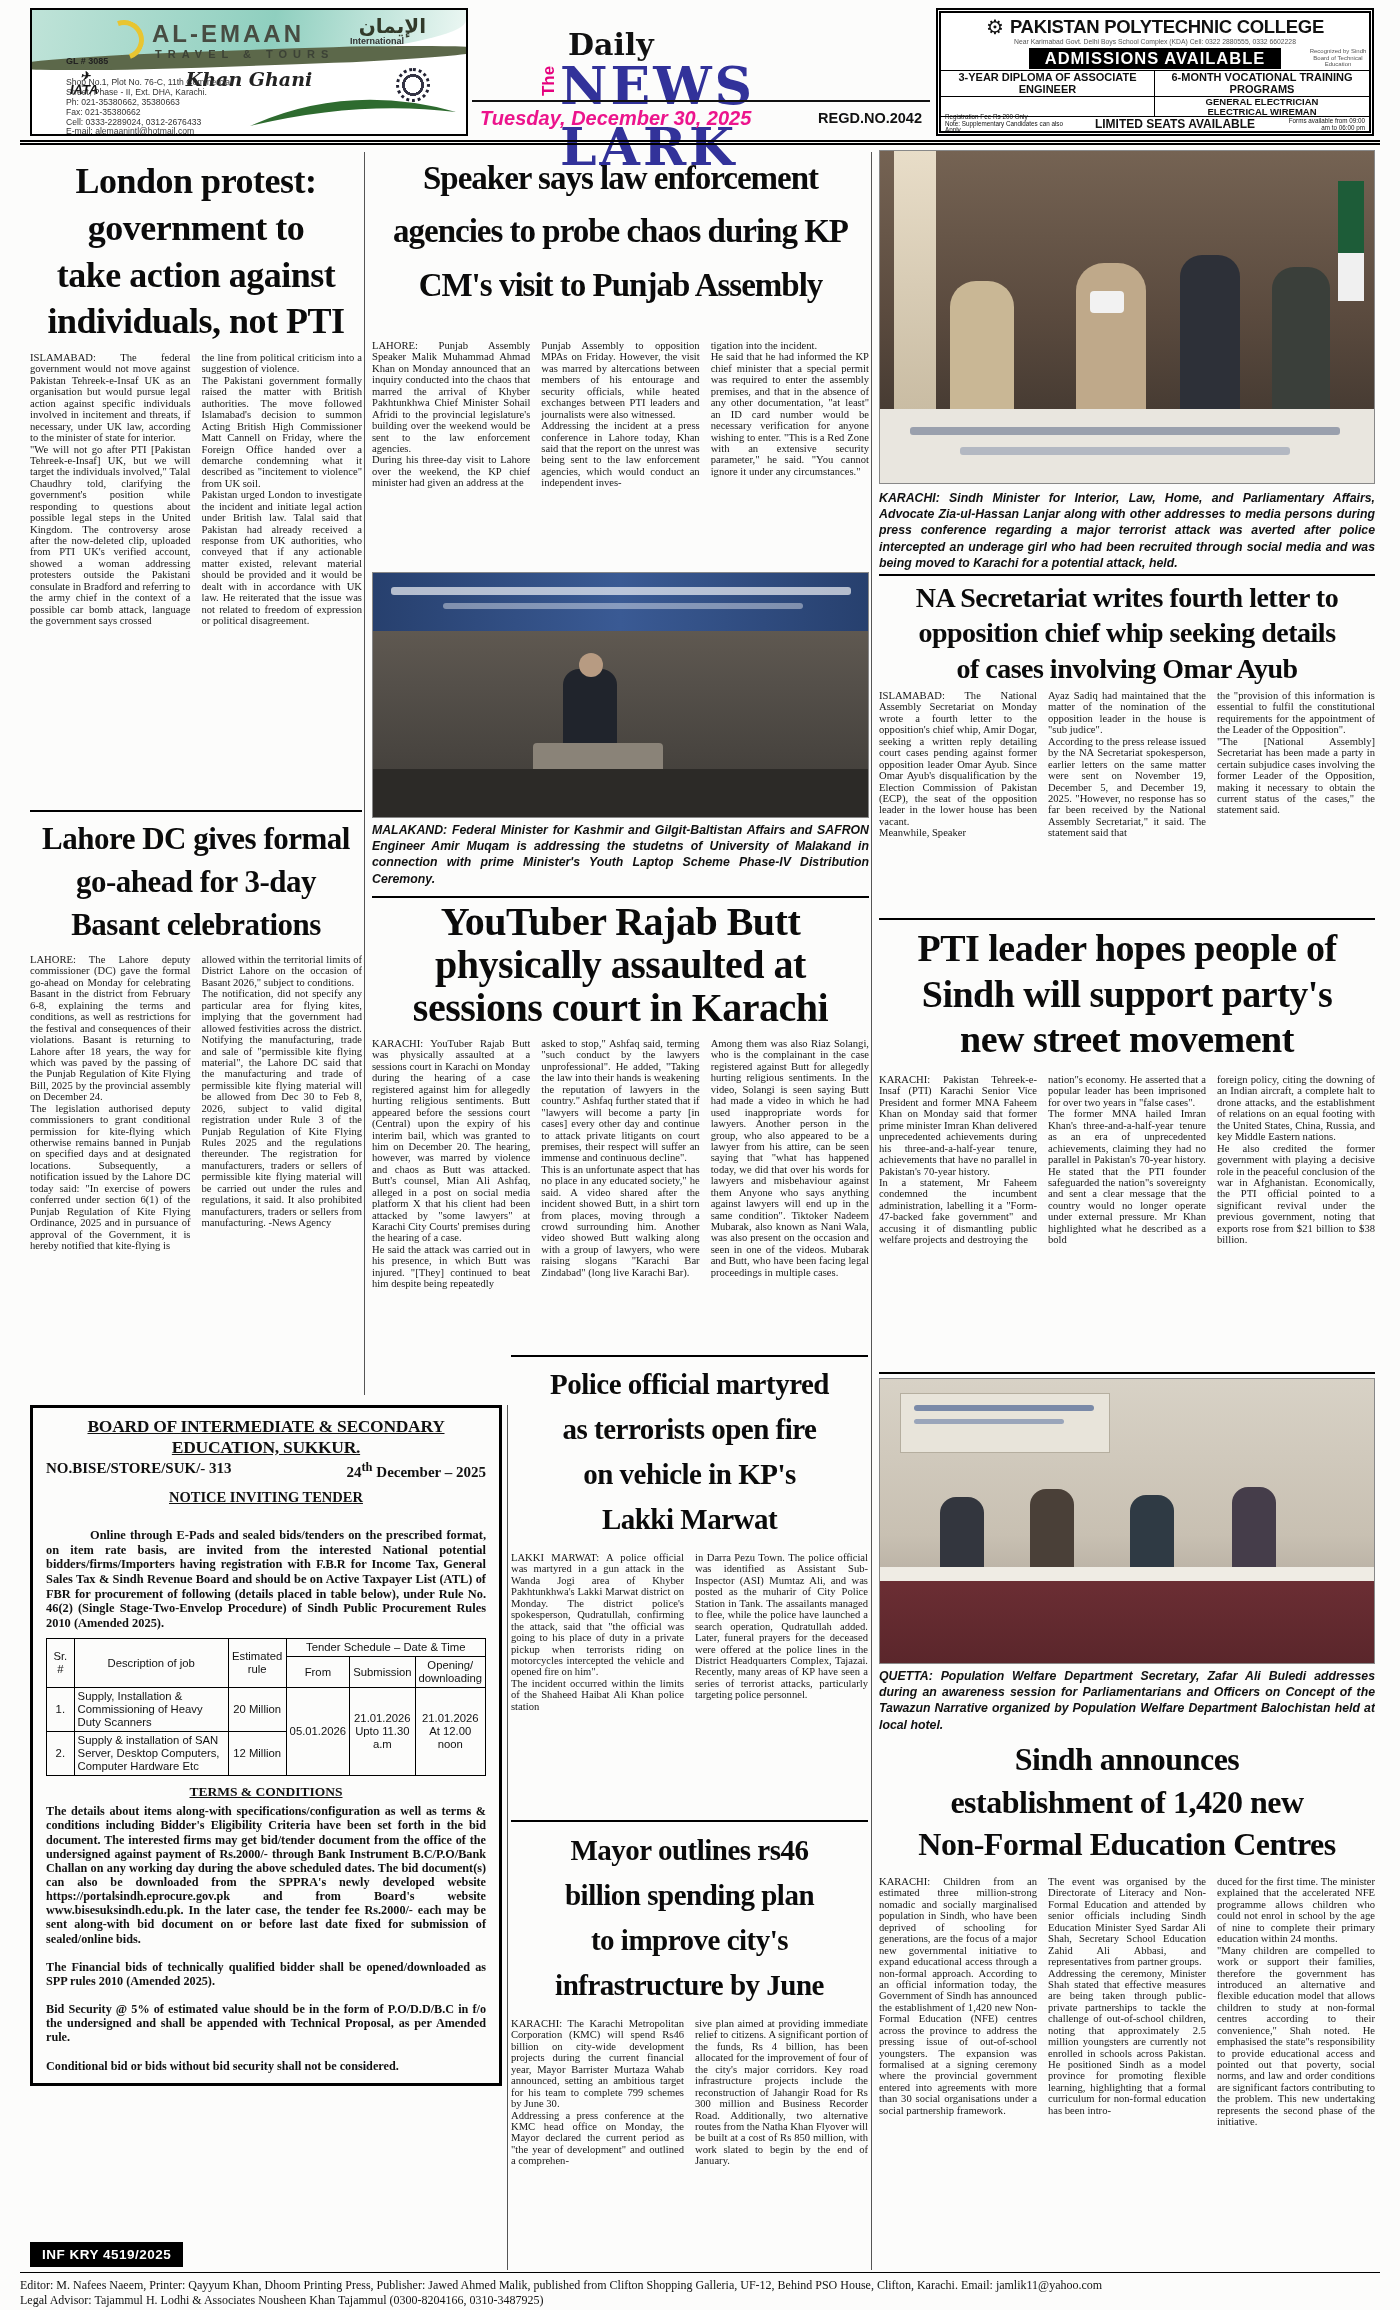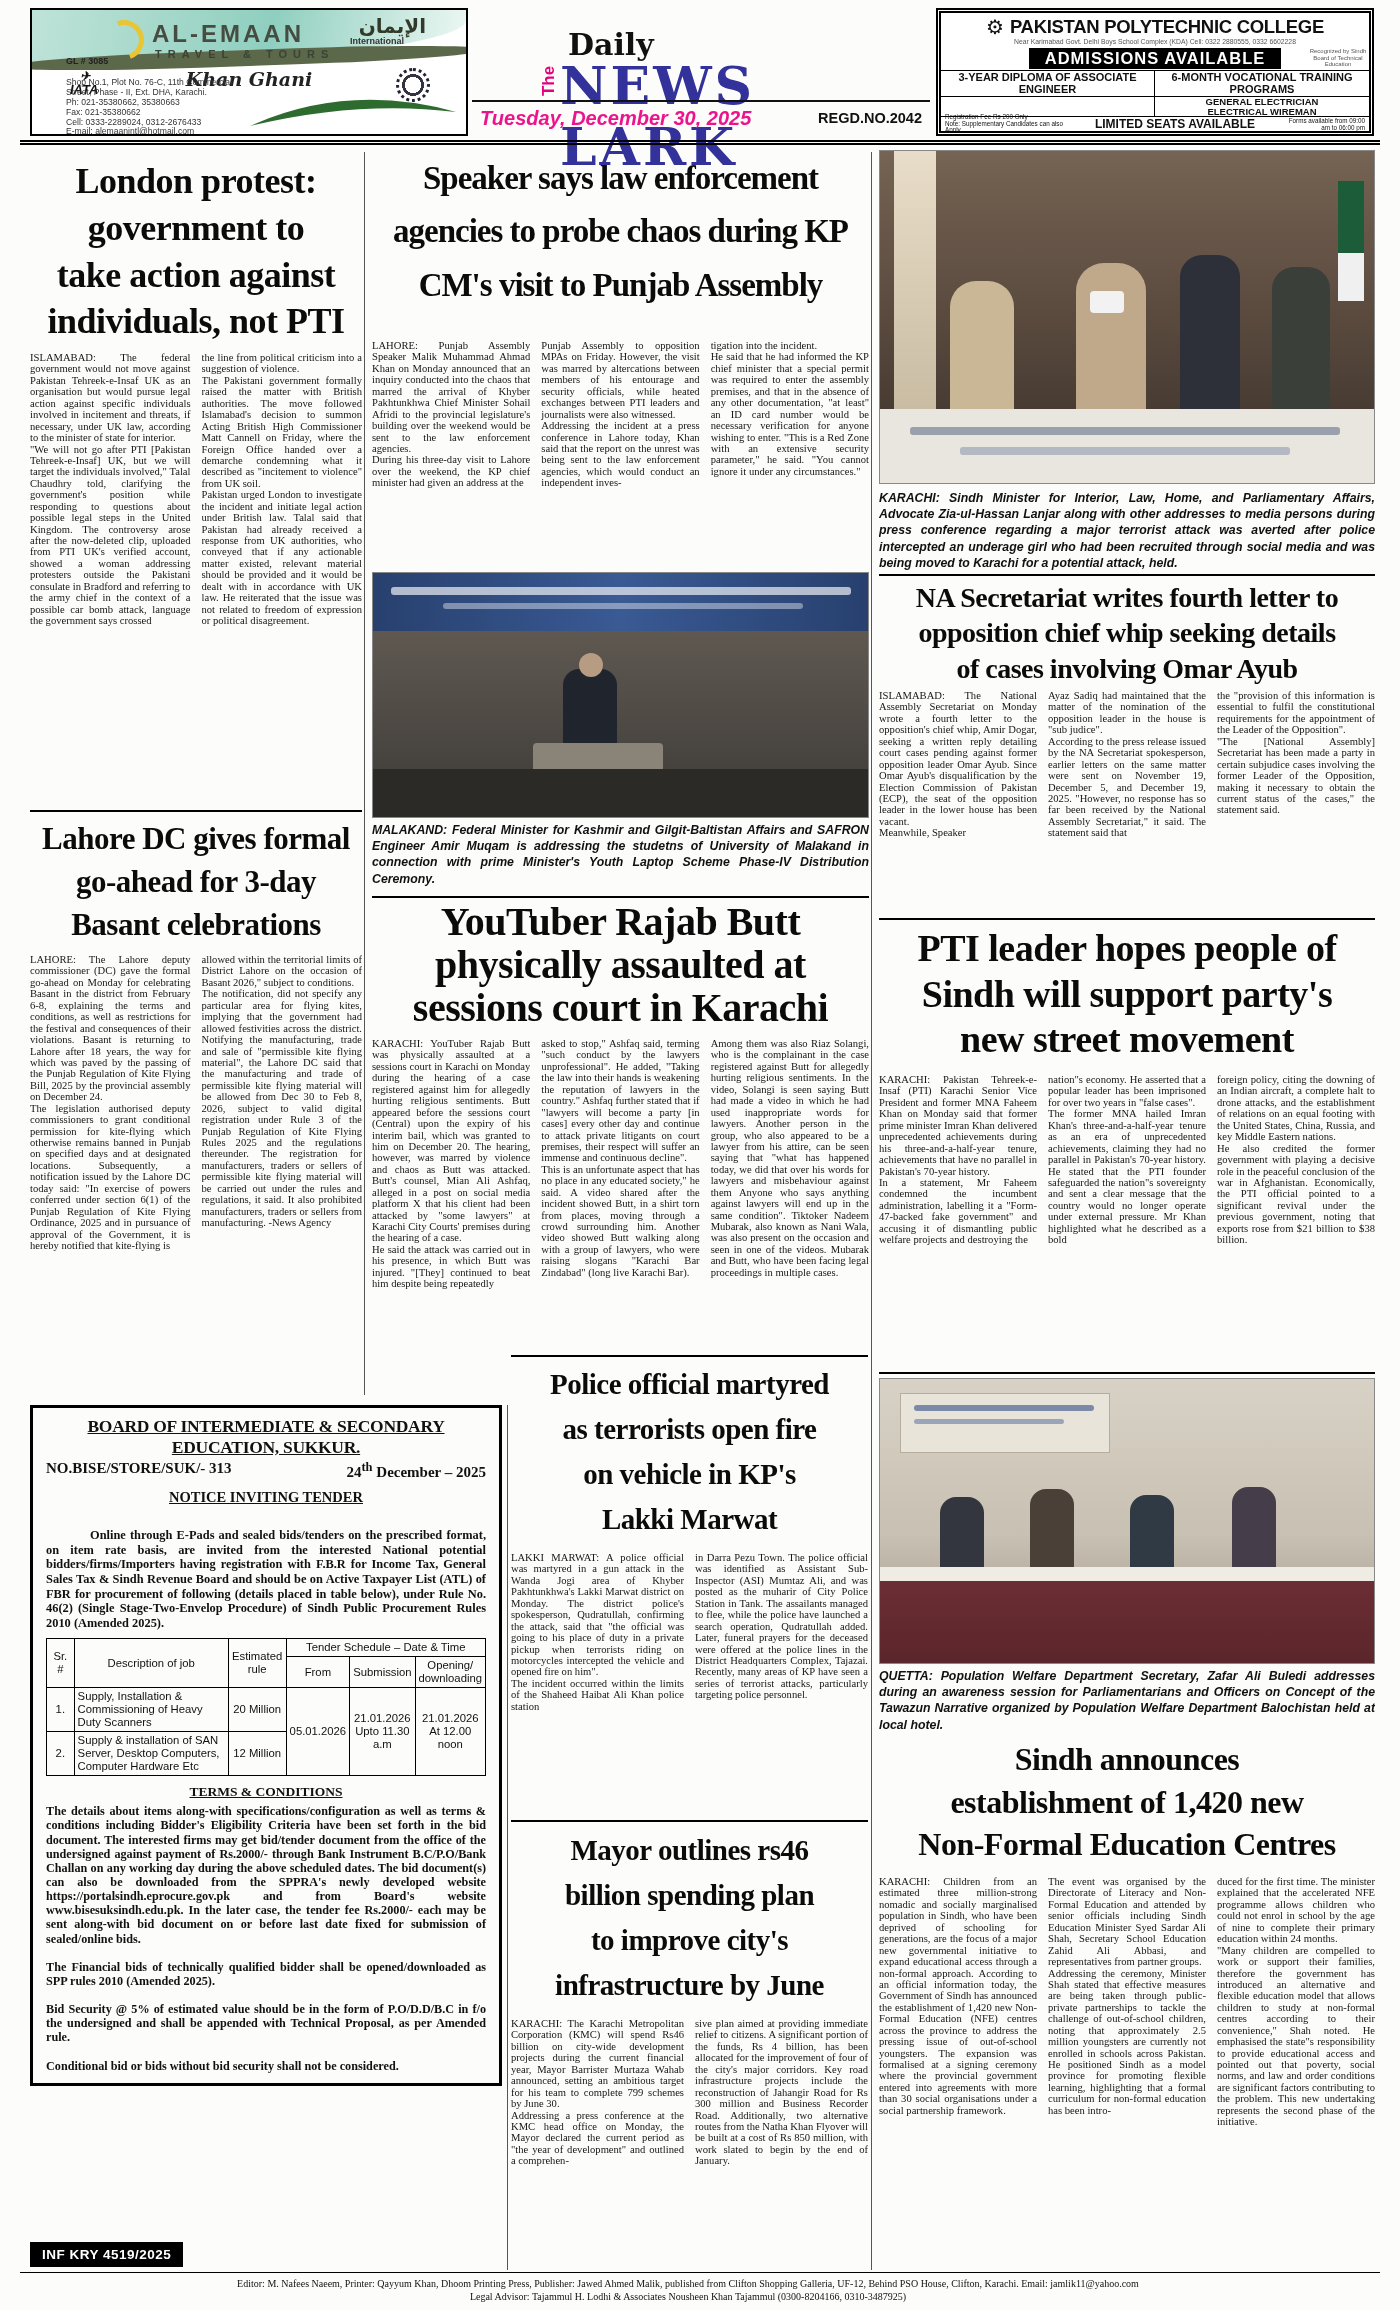--- a/index.html
+++ b/index.html
@@ -71,21 +71,21 @@
   .td-notice { text-align:center; font-weight:bold; font-size:14.5px; text-decoration:underline; margin-top:8px; }
   .td-intro { font-size:12.4px; font-weight:bold; text-align:justify; text-indent:44px; line-height:1.18; margin-top:22px; }
   table.td-table { border-collapse:collapse; width:100%; margin-top:8px; font-family:Liberation Sans, sans-serif; font-size:11.3px; }
   table.td-table th, table.td-table td { border:1px solid #000; padding:2px 3px; text-align:center; font-weight:normal; line-height:1.15; }
   table.td-table td.desc { text-align:left; }
   .td-terms-title { text-align:center; font-weight:bold; font-size:13.5px; text-decoration:underline; margin-top:8px; }
   .td-terms { font-size:12.2px; font-weight:bold; text-align:justify; line-height:1.16; margin-top:4px; white-space:pre-line; }
 
   #inf-badge { position:absolute; left:30px; top:2242px; background:#000; color:#fff; font-family:"Liberation Sans", sans-serif; font-weight:bold; font-size:13.5px; padding:5px 12px; letter-spacing:0.5px; }
 
-  #footer { position:absolute; left:8px; top:2278px; width:1360px; text-align:center; font-size:10px; line-height:1.25; color:#111; }
+  #footer { position:absolute; left:20px; top:2278px; width:1360px; font-size:12px; line-height:1.25; color:#111; }
 
   
   .ph-shape { position:absolute; }
 </style>
 </head>
 <body>
 
 <div id="page">
 
   <div id="ad-travel">

